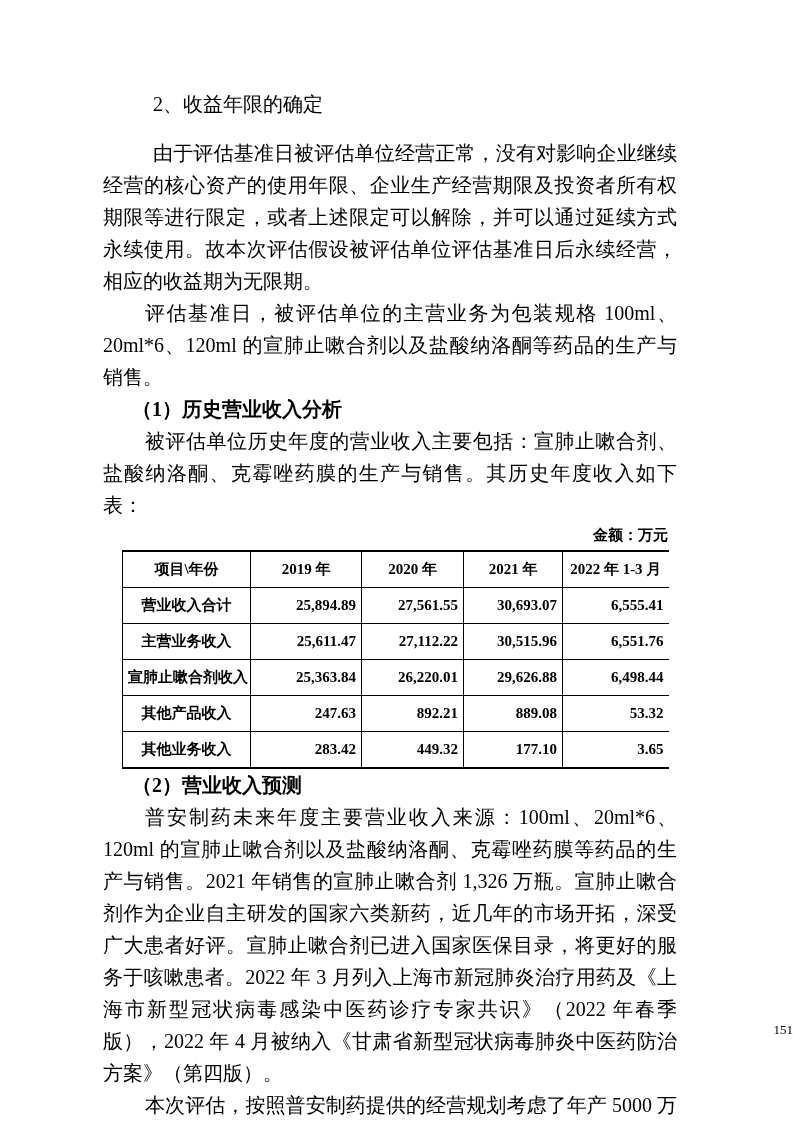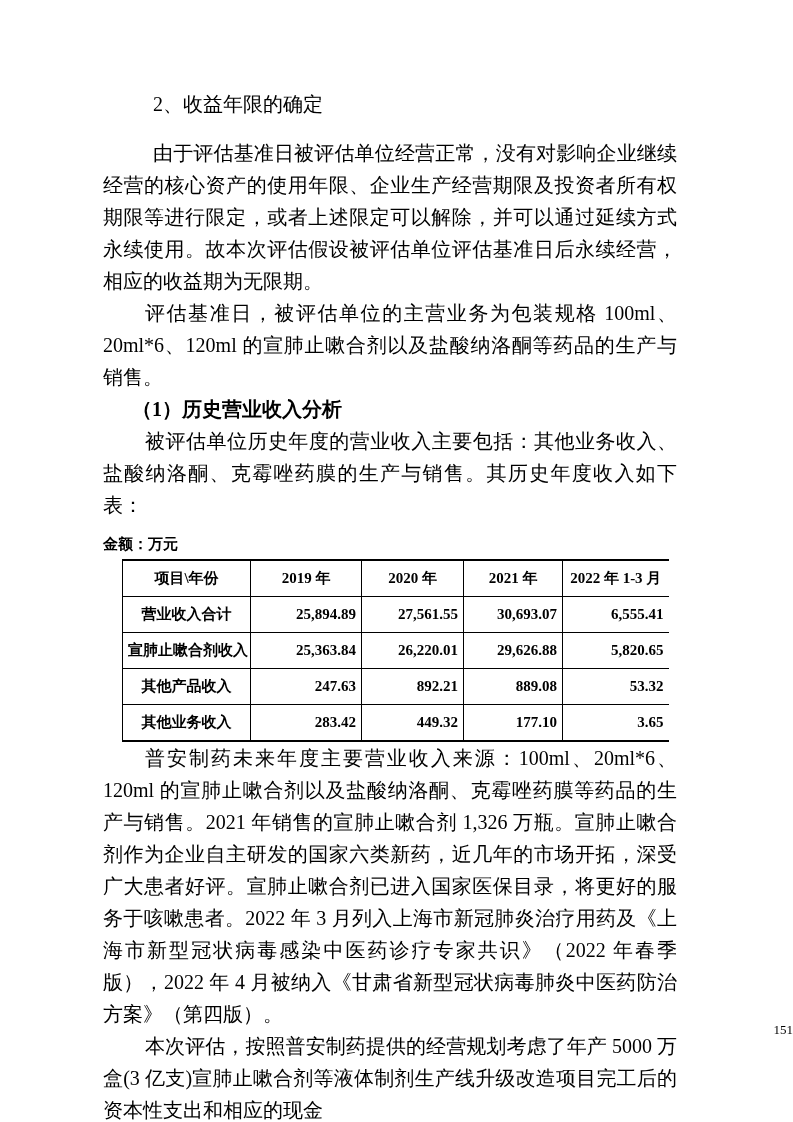--- a/index.html
+++ b/index.html
@@ -21,25 +21,26 @@
     font-size: 20px;
     line-height: 32px;
     font-weight: normal;
     text-align: justify;
   }
   .song { font-weight: normal; text-indent: 50px; }
   .kai  { font-weight: 700; text-indent: 42px; }
   h3.kai { text-indent: 37px; }
   h4.kai { text-indent: 29px; font-weight: bold; }
   .unit-label {
+    text-align: right;
     font-size: 15px;
     line-height: 24px;
     font-weight: 700;
     padding-right: 9px;
-    margin-top: 11px;
+    margin-top: 2px;
   }
   table.rev {
     border-collapse: collapse;
     table-layout: fixed;
     margin-left: 19px;
     width: 546px;
     margin-top: 3px;
     border-top: 2.5px solid #000;
     border-bottom: 2.5px solid #000;
     border-left: 1px solid #000;
@@ -75,21 +76,21 @@
 
   <h2 class="song" style="margin-bottom:17px;">2、收益年限的确定</h2>
 
   <p class="song">由于评估基准日被评估单位经营正常，没有对影响企业继续经营的核心资产的使用年限、企业生产经营期限及投资者所有权期限等进行限定，或者上述限定可以解除，并可以通过延续方式永续使用。故本次评估假设被评估单位评估基准日后永续经营，相应的收益期为无限期。</p>
 
 
   <p class="kai">评估基准日，被评估单位的主营业务为包装规格 100ml、20ml*6、120ml 的宣肺止嗽合剂以及盐酸纳洛酮等药品的生产与销售。</p>
 
   <h4 class="kai">（1）历史营业收入分析</h4>
 
-  <p class="kai">被评估单位历史年度的营业收入主要包括：其他业务收入、盐酸纳洛酮、克霉唑药膜的生产与销售。其历史年度收入如下表：</p>
+  <p class="kai">被评估单位历史年度的营业收入主要包括：宣肺止嗽合剂、盐酸纳洛酮、克霉唑药膜的生产与销售。其历史年度收入如下表：</p>
 
   <div class="unit-label">金额：万元</div>
 
   <table class="rev">
     <colgroup>
       <col style="width:128px">
         <col style="width:111px">
         <col style="width:102px">
         <col style="width:99px">
         <col style="width:106px">
@@ -103,44 +104,52 @@
         <th>2022 年 1-3 月</th>
       </tr>
       <tr>
         <td class="lbl">营业收入合计</td>
         <td class="num">25,894.89</td>
         <td class="num">27,561.55</td>
         <td class="num">30,693.07</td>
         <td class="num">6,555.41</td>
       </tr>
       <tr>
+        <td class="lbl">主营业务收入</td>
+        <td class="num">25,611.47</td>
+        <td class="num">27,112.22</td>
+        <td class="num">30,515.96</td>
+        <td class="num">6,551.76</td>
+      </tr>
+      <tr>
         <td class="lbl">宣肺止嗽合剂收入</td>
         <td class="num">25,363.84</td>
         <td class="num">26,220.01</td>
         <td class="num">29,626.88</td>
-        <td class="num">5,820.65</td>
+        <td class="num">6,498.44</td>
       </tr>
       <tr>
         <td class="lbl">其他产品收入</td>
         <td class="num">247.63</td>
         <td class="num">892.21</td>
         <td class="num">889.08</td>
         <td class="num">53.32</td>
       </tr>
       <tr>
         <td class="lbl">其他业务收入</td>
         <td class="num">283.42</td>
         <td class="num">449.32</td>
         <td class="num">177.10</td>
         <td class="num">3.65</td>
       </tr>
     </tbody>
   </table>
 
 
+  <h4 class="kai">（2）营业收入预测</h4>
 
   <p class="kai">普安制药未来年度主要营业收入来源：100ml、20ml*6、120ml 的宣肺止嗽合剂以及盐酸纳洛酮、克霉唑药膜等药品的生产与销售。2021 年销售的宣肺止嗽合剂 1,326 万瓶。宣肺止嗽合剂作为企业自主研发的国家六类新药，近几年的市场开拓，深受广大患者好评。宣肺止嗽合剂已进入国家医保目录，将更好的服务于咳嗽患者。2022 年 3 月列入上海市新冠肺炎治疗用药及《上海市新型冠状病毒感染中医药诊疗专家共识》（2022 年春季版），2022 年 4 月被纳入《甘肃省新型冠状病毒肺炎中医药防治方案》（第四版）。</p>
 
   <p class="kai">本次评估，按照普安制药提供的经营规划考虑了年产 5000 万盒(3 亿支)宣肺止嗽合剂等液体制剂生产线升级改造项目完工后的资本性支出和相应的现金</p>
 
 </div>
 
 <div class="page-number">151</div>
 
 </body></html>

